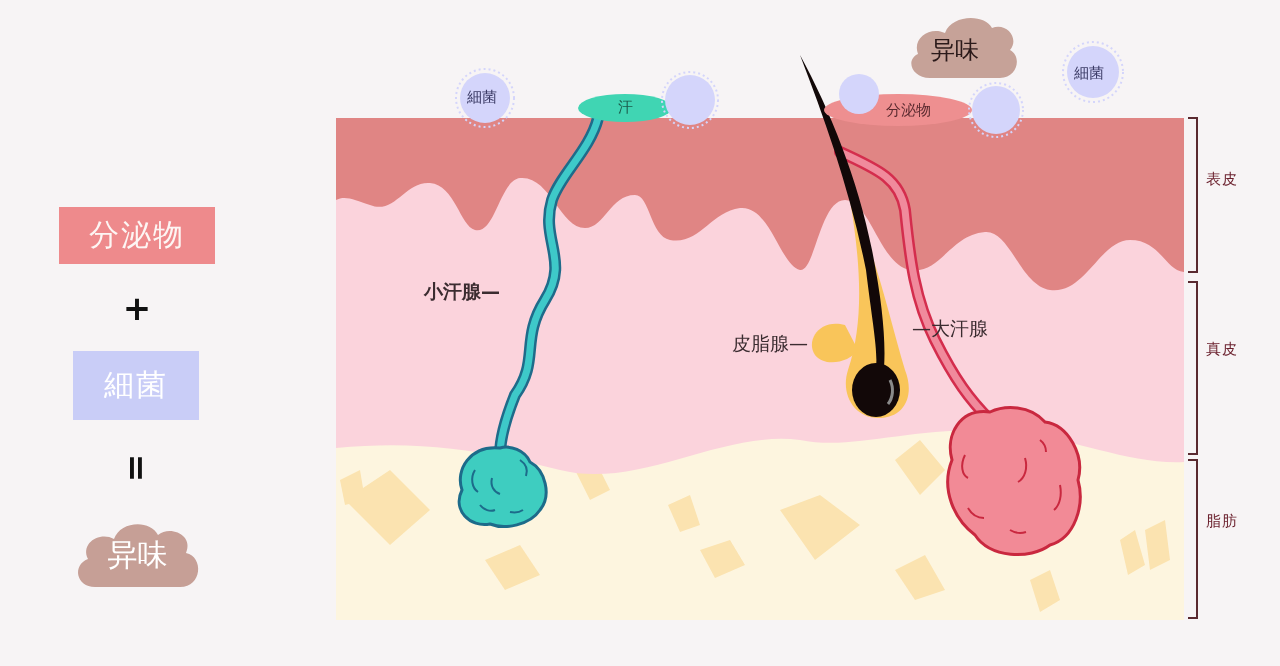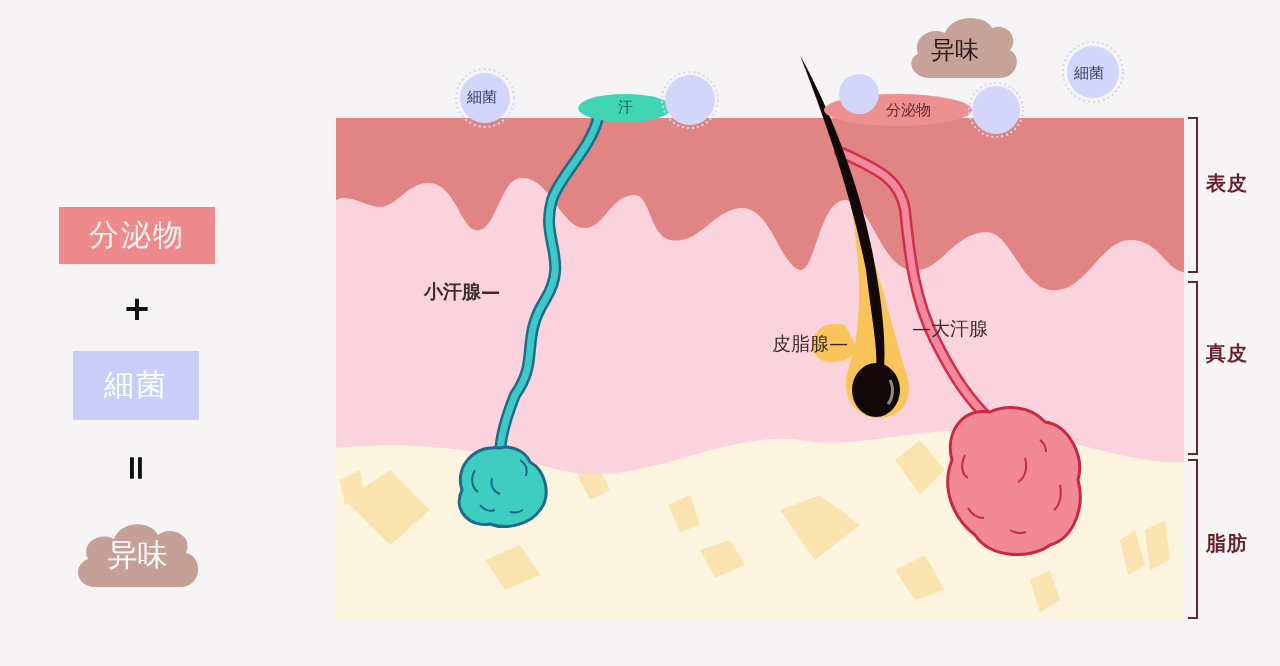--- a/index.html
+++ b/index.html
@@ -22,21 +22,21 @@
   .op-eq { top: 448px; transform: rotate(90deg); }
   .cloud-wrap { position: absolute; left: 70px; top: 515px; width: 135px; height: 80px; }
   .cloud-wrap svg { position: absolute; left: 0; top: 0; }
   .cloud-label {
     position: absolute; left: 0; top: 0; width: 135px; height: 80px;
     display: flex; align-items: center; justify-content: center;
     color: #fff; font-size: 30px;
   }
   .diagram { position: absolute; left: 0; top: 0; width: 1280px; height: 666px; }
   .lbl { position: absolute; font-size: 19px; color: #3b2c30; white-space: nowrap; }
-  .layer-lbl { position: absolute; font-size: 20px; color: #6a1f2c; font-weight: bold; letter-spacing: 1px; }
+  .layer-lbl { position: absolute; font-size: 15px; color: #6a1f2c; font-weight: normal; letter-spacing: 1px; }
   .bubble-lbl { position: absolute; font-size: 15px; color: #3b3b66; white-space: nowrap; }
 </style>
 </head>
 <body>
 
 <div class="legend">
   <div class="legend-box box-secretion">
     <span>分泌物</span>
   </div>
   <div class="op op-plus">+</div>
@@ -142,19 +142,19 @@
     </g>
   </svg>
 
   <div class="bubble-lbl" style="left:467px;top:88px;">細菌</div>
   <div class="bubble-lbl" style="left:618px;top:98px;color:#1b5a4a;">汗</div>
   <div class="lbl" style="left:931px;top:34px;font-size:24px;color:#2b1a1a;">异味</div>
   <div class="bubble-lbl" style="left:1074px;top:64px;">細菌</div>
   <div class="bubble-lbl" style="left:886px;top:101px;color:#5a2a2f;">分泌物</div>
 
   <div class="lbl" style="left:424px;top:279px;font-weight:bold;">小汗腺—</div>
-  <div class="lbl" style="left:732px;top:331px;margin-left:40px;">皮脂腺—</div>
+  <div class="lbl" style="left:732px;top:331px;">皮脂腺—</div>
   <div class="lbl" style="left:912px;top:316px;">—大汗腺</div>
 
   <div class="layer-lbl" style="left:1206px;top:170px;">表皮</div>
   <div class="layer-lbl" style="left:1206px;top:340px;">真皮</div>
-  <div class="layer-lbl" style="left:1206px;top:530px;">脂肪</div>
+  <div class="layer-lbl" style="left:1206px;top:512px;">脂肪</div>
 </div>
 
 </body></html>

